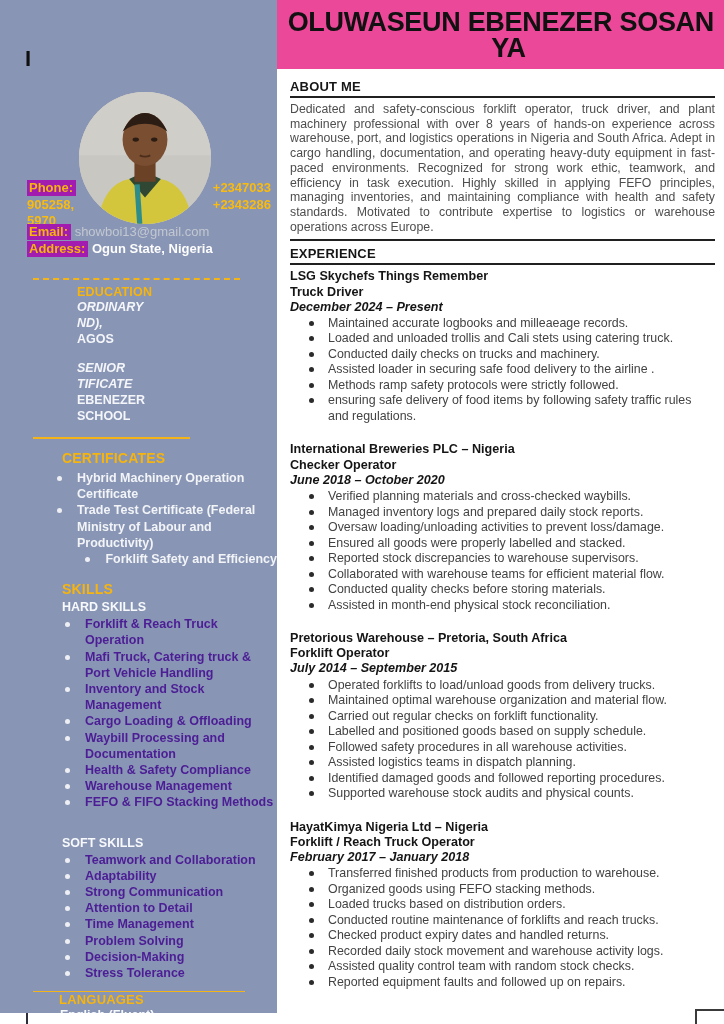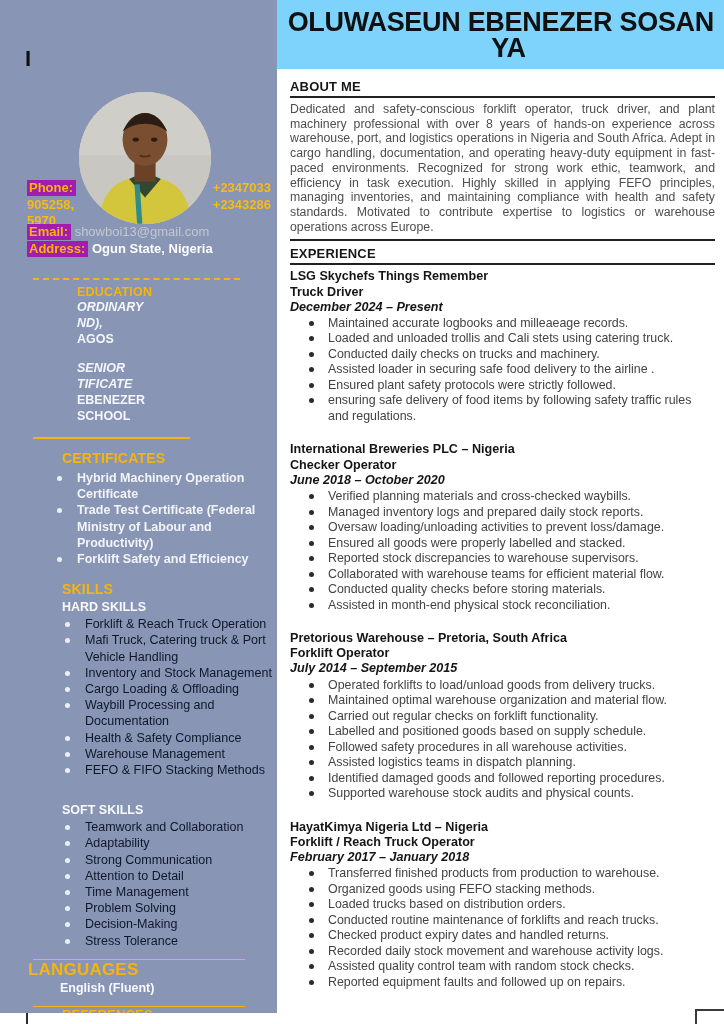--- a/index.html
+++ b/index.html
@@ -40,33 +40,33 @@
   .edu{margin:5px 0 0 77px;}
   .edu .side-title{font-size:12.5px;}
   .edu-line{font-weight:700;font-size:12.5px;line-height:16px;min-height:16px;color:#F4F6FA;}
   .edu-line.italic{font-style:italic;}
   .edu-line.gap{height:13px;min-height:13px;}
   .cert-title{margin:11px 0 4px 62px;}
   ul.side-list{list-style:none;margin:0;padding:0;}
   ul.side-list li{display:flex;font-size:12.5px;line-height:16.2px;}
   ul.side-list .dot{flex:0 0 auto;width:5px;height:5px;border-radius:50%;background:#EDEFF4;margin:6px 15px 0 0;}
   ul.cert-list{margin-left:57px;}
-  ul.cert-list li{font-weight:700;}
+  ul.cert-list li{font-weight:700;justify-content:flex-end;}
   .skills-title{margin:14px 0 2px 62px;}
   .sub-title{margin-left:62px;font-weight:700;font-size:12.5px;line-height:17px;color:#F7F9FC;}
   ul.skill-list{margin-left:65px;}
-  ul.skill-list li{font-weight:400;color:#0f172a;}
+  ul.skill-list li{font-weight:700;color:#4c1d95;}
   .soft-head{margin-top:24px;}
   .lang-block{margin-top:10px;}
-  .lang-title{margin-left:28px;font-size:17px;}
+  .lang-title{margin-left:59px;font-size:13px;}
   .lang-val{margin-left:60px;font-weight:700;font-size:12.5px;line-height:16px;color:#F7F9FC;}
   .ref-title{margin-left:62px;font-size:13px;}
   
   .band{
-    position:absolute;left:277px;top:0;width:447px;height:69px;background:#7dd3fc;color:#111;
+    position:absolute;left:277px;top:0;width:447px;height:69px;background:#ec4899;color:#111;
   }
   .name-line1{font-size:27px;font-weight:700;line-height:28px;text-align:right;padding:8px 10px 0 0;letter-spacing:-.3px;}
   .name-line2{font-size:27px;font-weight:700;line-height:27px;text-align:center;padding-left:16px;margin-top:-1px;letter-spacing:-.3px;}
   
   .main{
     position:absolute;left:277px;top:74px;width:447px;box-sizing:border-box;
     padding:0 9px 0 13px;color:#4E4E4E;
   }
   .m-title{font-size:13px;font-weight:700;color:#161616;margin:5px 0 2px 0;letter-spacing:.2px;}
   .rule-b{border-top:2px solid #202020;margin:0;}
@@ -315,21 +315,21 @@
           <span>Conducted daily checks on trucks and machinery.</span>
         </li>
 
         <li>
           <span class="dot"></span>
           <span>Assisted loader in securing safe food delivery  to the airline .</span>
         </li>
 
         <li>
           <span class="dot"></span>
-          <span>Ensured plant safety protocols were strictly followed.</span>
+          <span>Methods ramp safety protocols were strictly followed.</span>
         </li>
 
         <li>
           <span class="dot"></span>
           <span>ensuring safe delivery of food items by following safety traffic  rules and regulations.</span>
         </li>
       </ul>
   </section>
 
   <section class="job">

